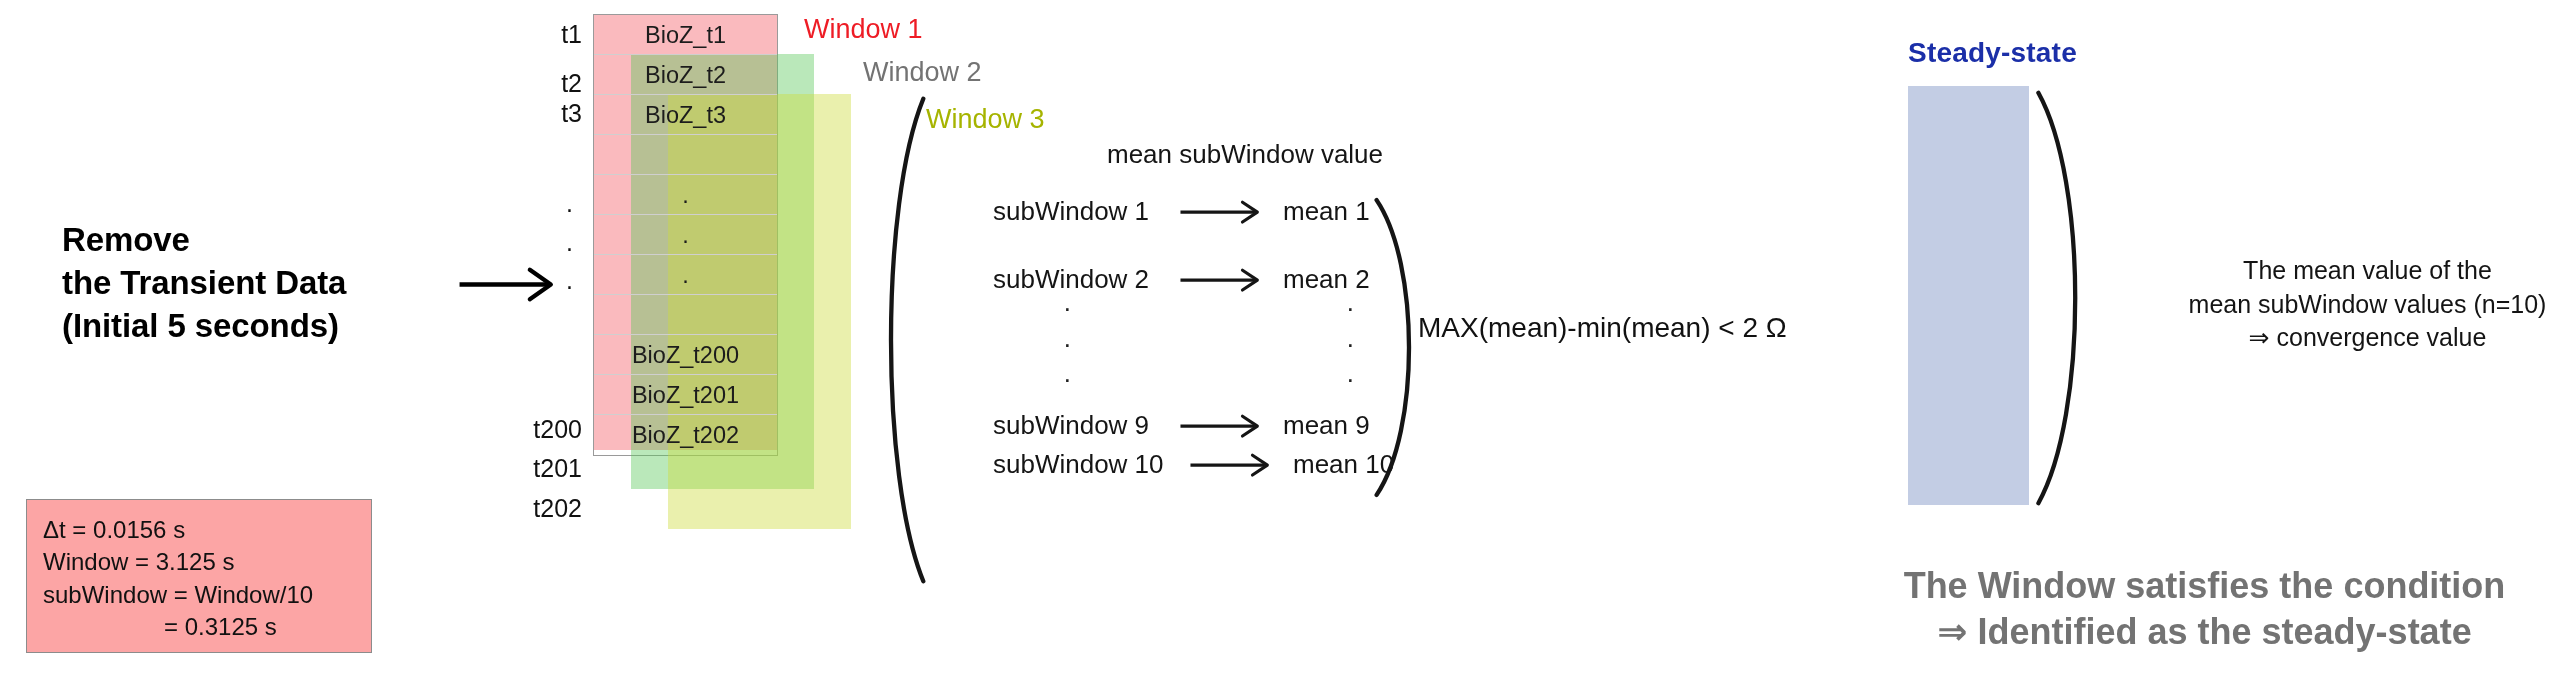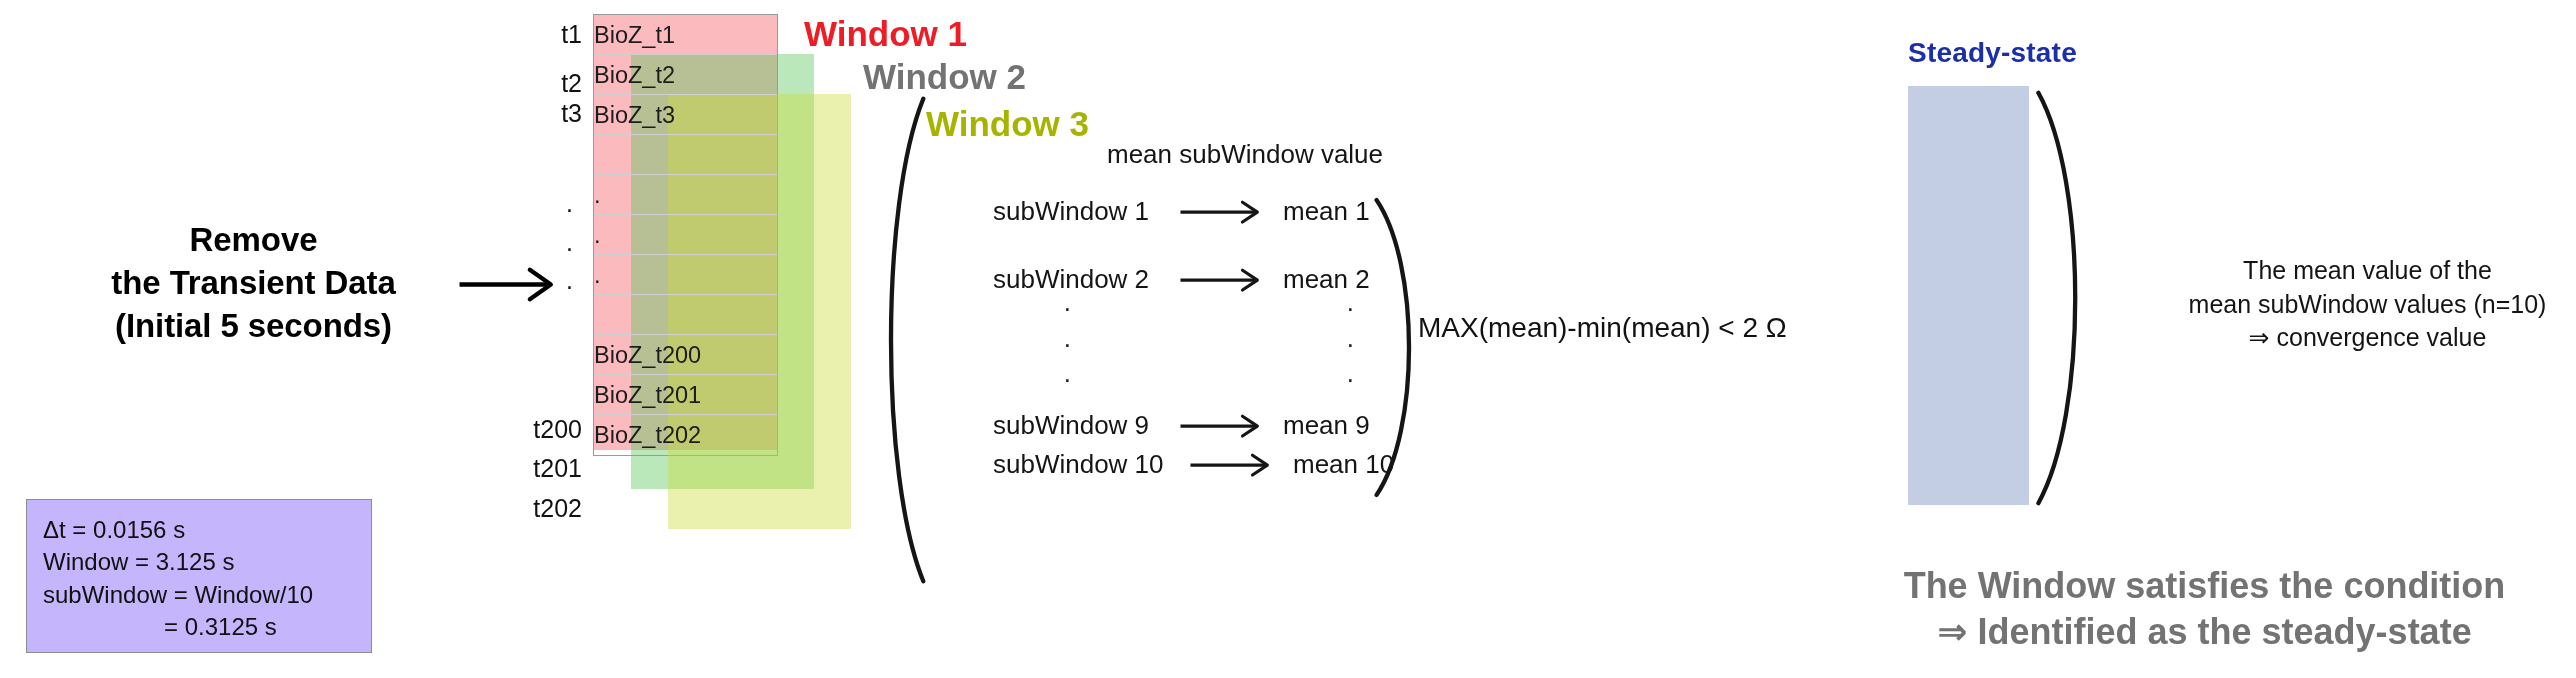--- a/index.html
+++ b/index.html
@@ -9,34 +9,33 @@
     font-family:"Liberation Sans","DejaVu Sans",sans-serif;
     color:#1a1a1a;
     overflow:hidden;
     position:relative;
   }
   .abs{position:absolute;}
 
   
   #remove-block{
     left:62px;top:219px;width:383px;
-    text-align:center;
     font-size:33px;font-weight:bold;line-height:1.30;
     color:#000;
     letter-spacing:-0.1px;
   }
   #remove-arrow{
     left:457px;top:266px;width:105px;height:37px;
   }
 
   
   #legend-box{
     left:26px;top:499px;width:346px;height:154px;
     border:1.9px solid #8c8c8c;
-    background:#c4b5fd;
+    background:#fca5a5;
     box-sizing:border-box;
     padding:13.6px 0 0 16px;
     font-size:24px;line-height:1.36;
     color:#111;
   }
   #legend-box .ln{white-space:pre;}
   #legend-box .indent{padding-left:121px;}
 
   
   #table-wrap{left:494px;top:6.2px;width:383px;height:580px;}
@@ -55,38 +54,38 @@
   
   #cells{
     position:absolute;left:99px;top:7.4px;
     width:185px;
     border:1.2px solid #9a9a9a;
     box-sizing:border-box;
     background:#ffffff;
   }
   .cell{
     height:40px;line-height:40px;
-    text-align:left;
+    text-align:center;
     font-size:23.5px;color:#1c1c1c;
     border-bottom:0.6px solid #cfcfcf;
     box-sizing:border-box;
     position:relative;z-index:4;
   }
   .cell.last{border-bottom:none;}
   .cell.blank{color:transparent;}
 
   
   .winlayer{position:absolute;z-index:2;}
   #win1{background:rgba(244,102,110,0.45);}
   #win2{background:rgba(90,200,90,0.42);}
   #win3{background:rgba(206,220,60,0.42);}
 
   
   .winlabel{
-    font-size:35px;font-weight:bold;white-space:nowrap;
+    font-size:27px;font-weight:normal;white-space:nowrap;
   }
 
   
   #mean-header{
     left:1107px;top:139px;
     font-size:26px;color:#151515;white-space:nowrap;
   }
   .sw-row{
     position:absolute;
     font-size:26px;color:#151515;white-space:nowrap;

